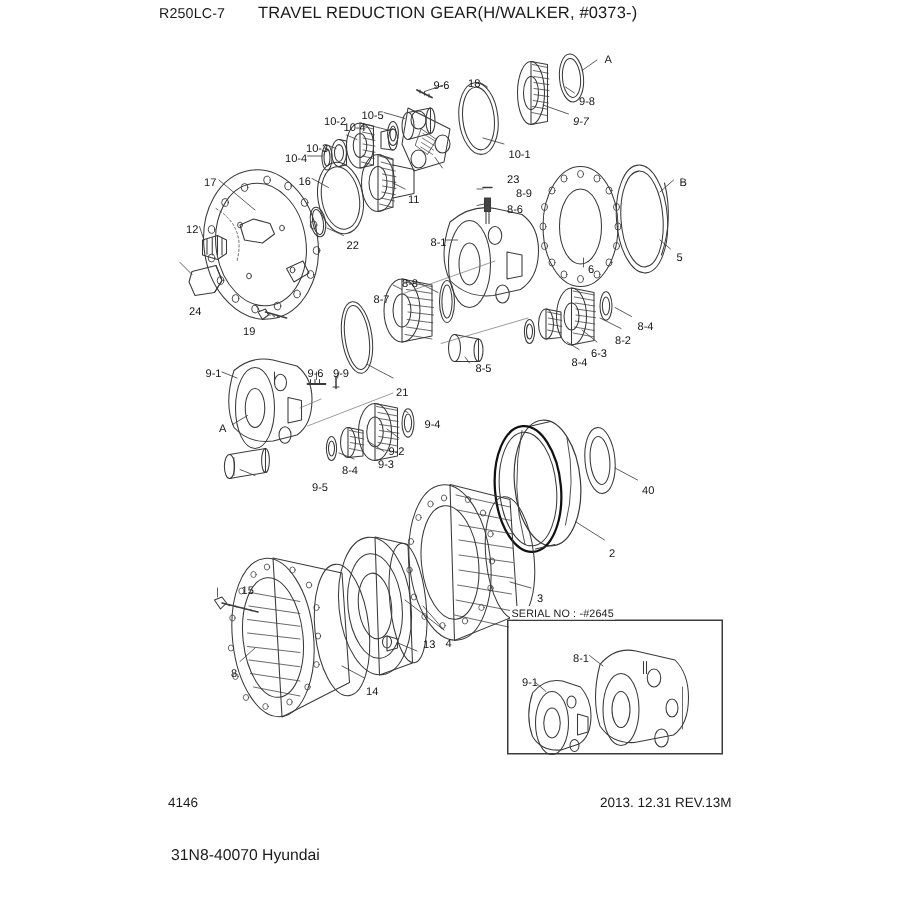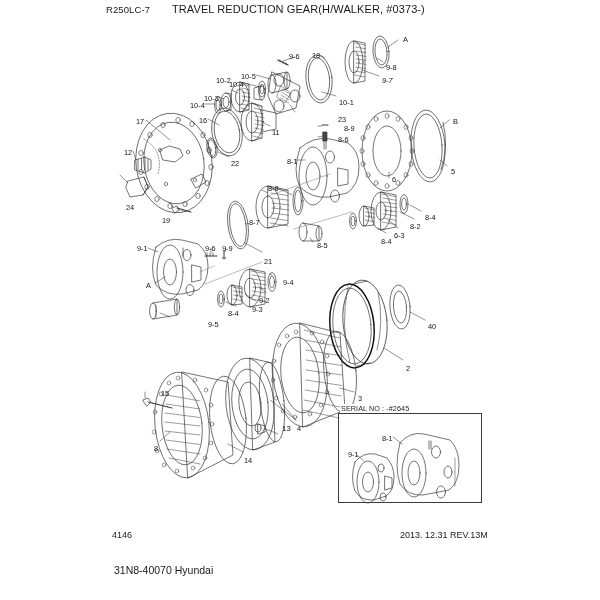--- a/index.html
+++ b/index.html
@@ -508,39 +508,39 @@
     <div class="cal" style="left: 382px; top: 76px; font-style: italic;">9-7</div>
     <div class="cal" style="left: 339px; top: 98px;">10-1</div>
     <div class="cal" style="left: 295px; top: 115px; margin-left: 43px;">23</div>
     <div class="cal" style="left: 308px; top: 124px; padding-left: 36px;">8-9</div>
     <div class="cal" style="left: 308px; top: 135px; margin-left: 30px;">8-6</div>
     <div class="cal" style="left: 287px; top: 157px;">8-1</div>
     <div class="cal" style="left: 453px; top: 117px;">B</div>
     <div class="cal" style="left: 451px; top: 167px;">5</div>
     <div class="cal" style="left: 392px; top: 175px;">6</div>
     <div class="cal" style="left: 268px; top: 184px;">8-8</div>
-    <div class="cal" style="left: 249px; top: 195px; margin-top: 23px;">8-7</div>
+    <div class="cal" style="left: 249px; top: 195px;">8-7</div>
     <div class="cal" style="left: 317px; top: 241px;">8-5</div>
     <div class="cal" style="left: 381px; top: 237px;">8-4</div>
     <div class="cal" style="left: 394px; top: 231px;">6-3</div>
     <div class="cal" style="left: 410px; top: 222px;">8-2</div>
     <div class="cal" style="left: 425px; top: 213px;">8-4</div>
     <div class="cal" style="left: 137px; top: 244px;">9-1</div>
     <div class="cal" style="left: 146px; top: 281px;">A</div>
     <div class="cal" style="left: 172px; top: 320px; padding-left: 36px;">9-5</div>
     <div class="cal" style="left: 205px; top: 244px;">9-6</div>
     <div class="cal" style="left: 222px; top: 244px;">9-9</div>
     <div class="cal" style="left: 228px; top: 309px;">8-4</div>
     <div class="cal" style="left: 252px; top: 305px;">9-3</div>
     <div class="cal" style="left: 259px; top: 296px;">9-2</div>
     <div class="cal" style="left: 268px; top: 278px; padding-left: 15px;">9-4</div>
     <div class="cal" style="left: 264px; top: 257px;">21</div>
     <div class="cal" style="left: 406px; top: 364px;">2</div>
     <div class="cal" style="left: 428px; top: 322px;">40</div>
     <div class="cal" style="left: 133px; top: 389px; margin-left: 28px;">15</div>
     <div class="cal" style="left: 154px; top: 444px;">8</div>
     <div class="cal" style="left: 244px; top: 456px;">14</div>
-    <div class="cal" style="left: 282px; top: 425px; font-family: Liberation Mono, monospace;">13</div>
+    <div class="cal" style="left: 282px; top: 425px;">13</div>
     <div class="cal" style="left: 297px; top: 424px;">4</div>
     <div class="cal" style="left: 358px; top: 394px;">3</div>
     <div class="cal" style="left: 348px; top: 450px;">9-1</div>
     <div class="cal" style="left: 382px; top: 434px;">8-1</div>
   </div>
 
 </body></html>

